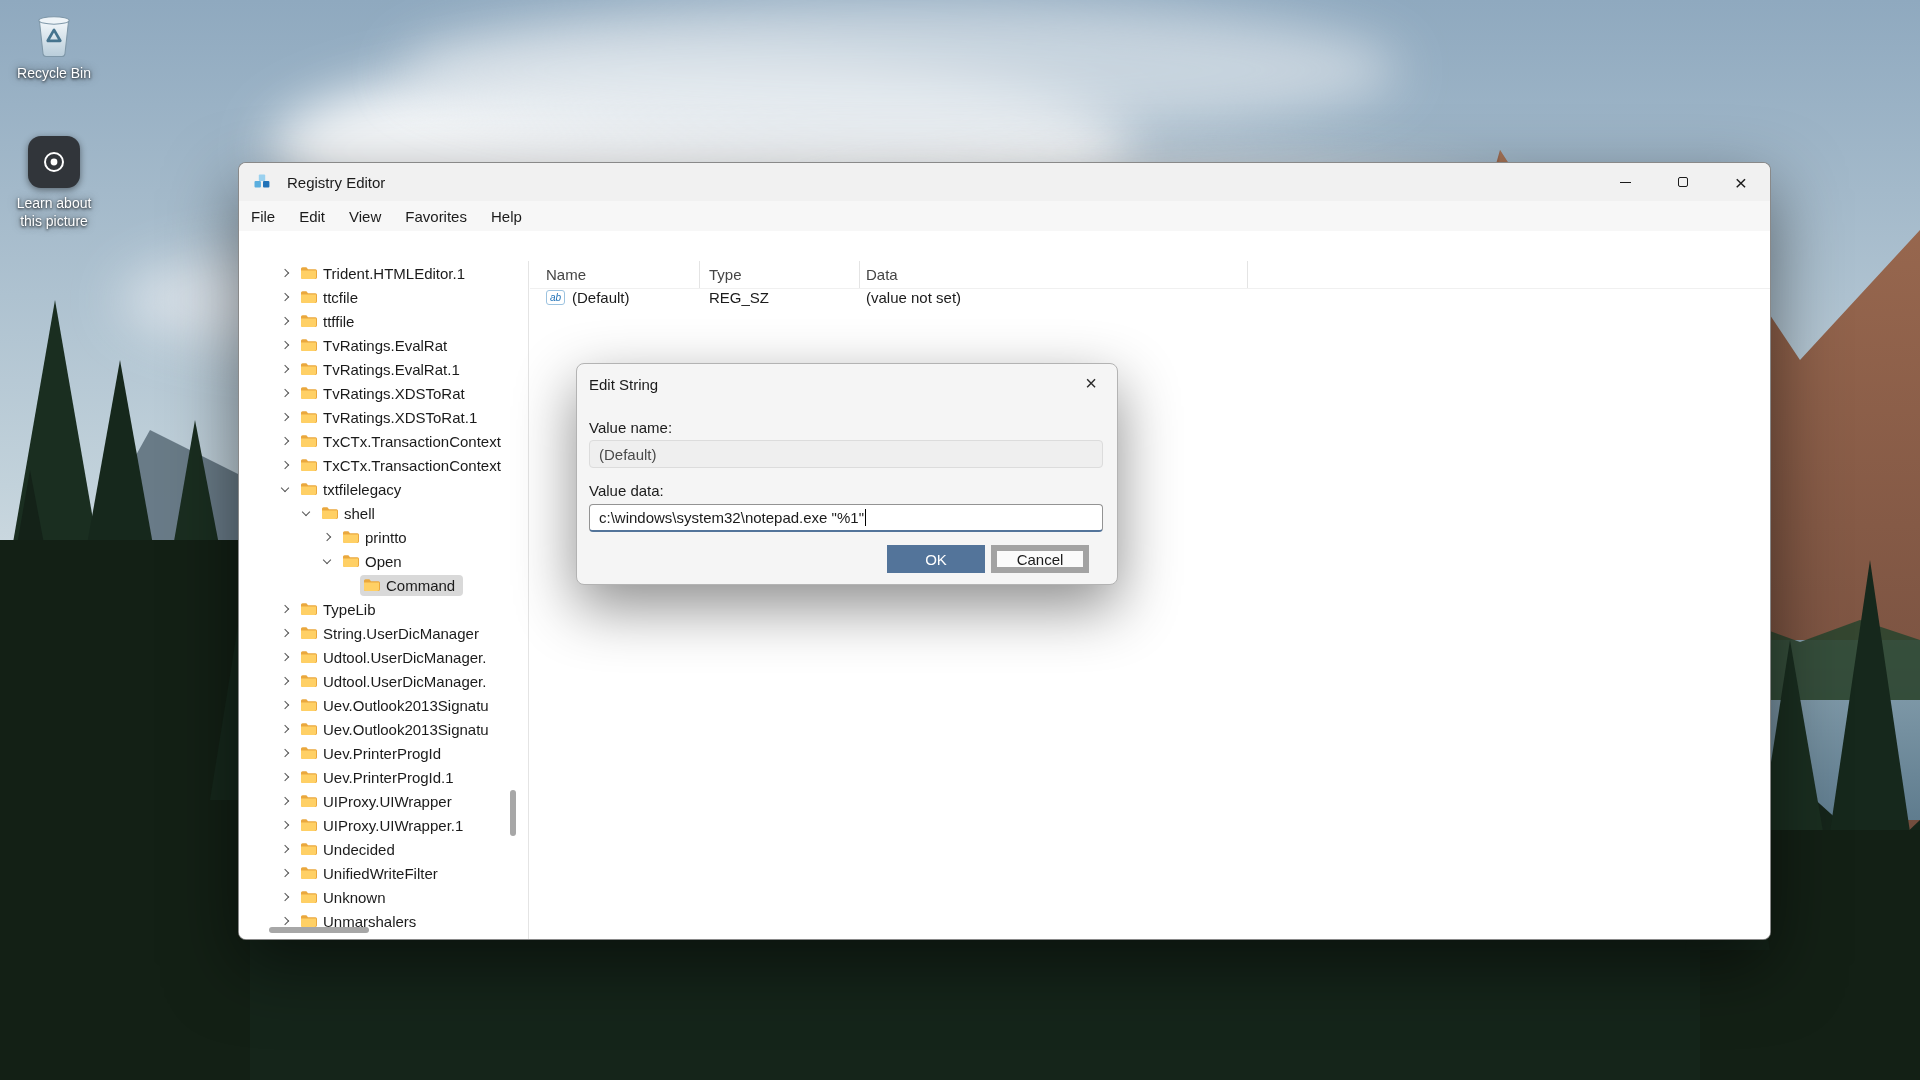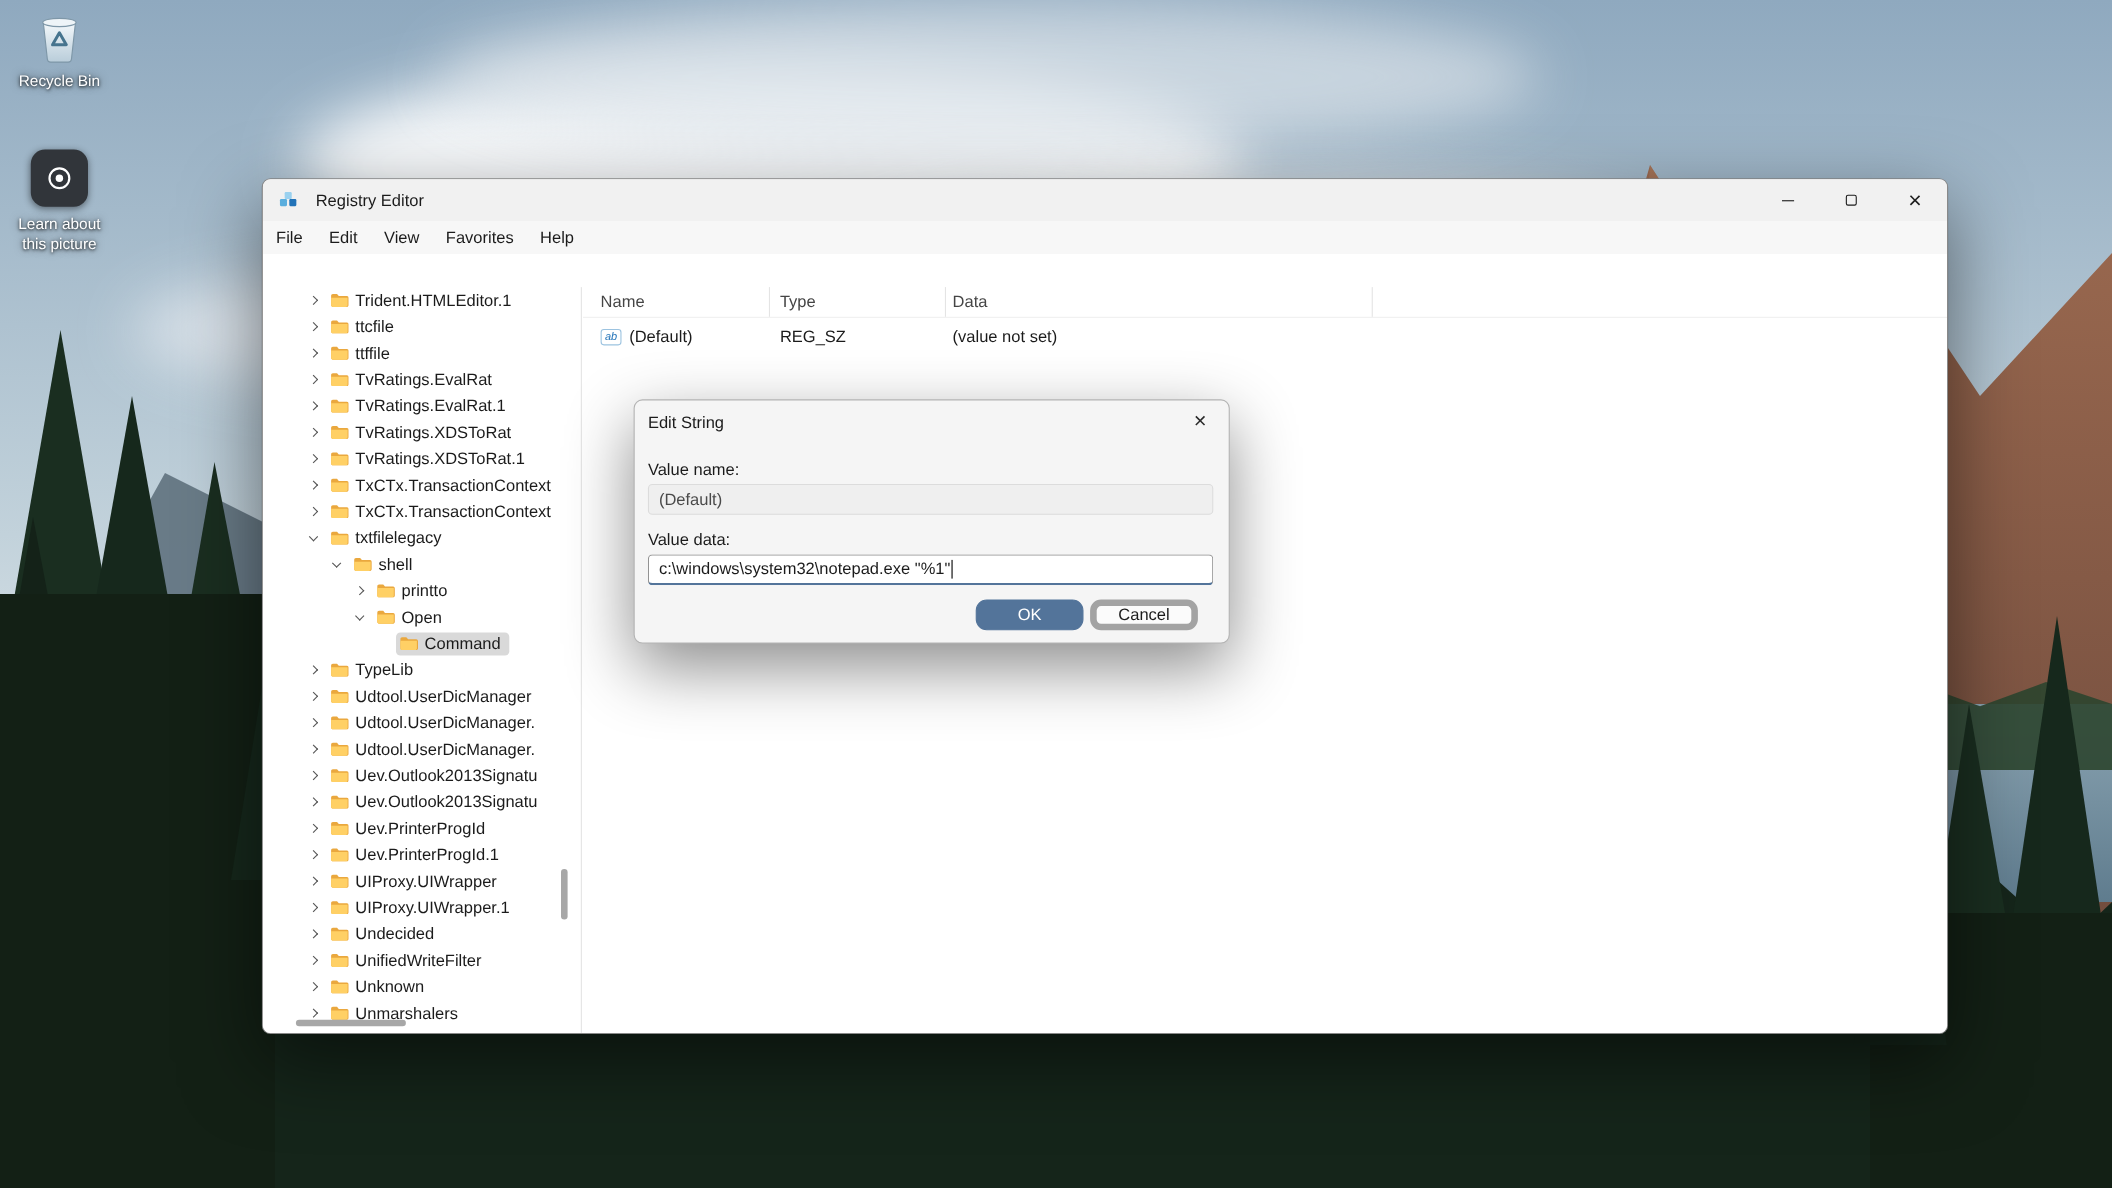--- a/index.html
+++ b/index.html
@@ -47,39 +47,39 @@
   .hscroll-thumb{position:absolute;left:30px;top:764px;width:100px;height:6px;background:#a7a7a7;border-radius:3px}
 
   
   .list-panel{position:absolute;left:291px;top:98px;right:0;bottom:0;background:#fff}
   .list-header{display:flex;height:28px;align-items:stretch;font-size:15px;color:#454545;border-bottom:1px solid #f0f0f0}
   .hcell{display:flex;align-items:center;border-right:1px solid #e4e4e4}
   .c-name{width:170px;padding-left:16px}
   .c-type{width:160px;padding-left:9px}
   .c-data{width:388px;padding-left:6px}
   .c-rest{flex:1;border-right:none}
-  .list-row{display:flex;height:26px;align-items:flex-end;font-size:15px;color:#1b1b1b}
+  .list-row{display:flex;height:26px;align-items:flex-start;font-size:15px;color:#1b1b1b}
   .rcell{display:flex;align-items:center}
   .ab-icon{display:inline-flex;align-items:center;justify-content:center;width:19px;height:15px;margin-right:7px;
     border:1px solid #9cc3e0;border-radius:3px;background:#fff;color:#2273b8;font-size:10px;font-style:italic;line-height:1}
 
   
   .dialog{position:absolute;left:576px;top:363px;width:542px;height:222px;background:#f5f5f5;border:1px solid #b3b3b3;
     border-radius:8px;box-shadow:0 22px 60px rgba(0,0,0,.45);z-index:10}
   .dialog-title{position:absolute;left:12px;top:12px;font-size:15px;color:#1b1b1b}
   .dialog-close{position:absolute;right:6px;top:4px;width:40px;height:30px;display:flex;align-items:center;justify-content:center;
     font-size:20px;color:#2b2b2b;border-radius:6px}
   .dl-label{position:absolute;left:12px;font-size:15px;color:#1b1b1b}
   .vn-label{top:55px}
   .vd-label{top:118px}
   .field{position:absolute;left:12px;width:514px;height:28px;display:flex;align-items:center;padding-left:9px;font-size:15px;border-radius:4px}
   .vn-input{top:76px;background:#efefef;border:1px solid #dcdcdc;color:#4a4a4a}
   .vd-input{top:140px;background:#fff;border:1px solid #939393;border-bottom:2px solid var(--accent,#53749a);color:#1b1b1b}
   .caret{width:1px;height:17px;background:#000;margin-left:1px}
-  .btn{position:absolute;top:181px;width:98px;height:28px;border-radius:10px;font-size:15px;display:flex;align-items:center;justify-content:center;cursor:default}
+  .btn{position:absolute;top:181px;width:98px;height:28px;border-radius:0;font-size:15px;display:flex;align-items:center;justify-content:center;cursor:default}
   .btn-ok{left:310px;background:var(--accent,#53749a);border:1px solid var(--accent,#53749a);color:#fff}
   .btn-cancel{left:414px;background:#fbfbfb;border:6px solid #a3a3a3;color:#1b1b1b}
 </style>
 </head>
 <body>
 
 <div class="screen">
 
   <svg class="wallpaper" viewBox="0 0 1920 1080" preserveAspectRatio="none">
     <defs>
@@ -409,21 +409,21 @@
           <span class="chev-box">
             <i class="chev right"></i>
           </span>
           <span class="sel-wrap">
             <span class="folder">
               <svg width="17" height="14" viewBox="0 0 17 14">
                 <path d="M1 3c0-1 .7-1.7 1.6-1.7h3.8l1.6 1.9h7.4c.9 0 1.6.8 1.6 1.7v6.4c0 1-.7 1.7-1.6 1.7H2.6c-.9 0-1.6-.8-1.6-1.7z" fill="#eaa83e"></path>
                 <path d="M1 4.6h15v6.7c0 1-.7 1.7-1.6 1.7H2.6c-.9 0-1.6-.8-1.6-1.7z" fill="#ffd065"></path>
               </svg>
             </span>
-            <span>Udtool.UserDicManager</span>
+            <span>String.UserDicManager</span>
           </span>
         </div>
         <div class="tree-row">
           <span class="indent" style="width: 34px;"></span>
           <span class="chev-box">
             <i class="chev right"></i>
           </span>
           <span class="sel-wrap">
             <span class="folder">
               <svg width="17" height="14" viewBox="0 0 17 14">

